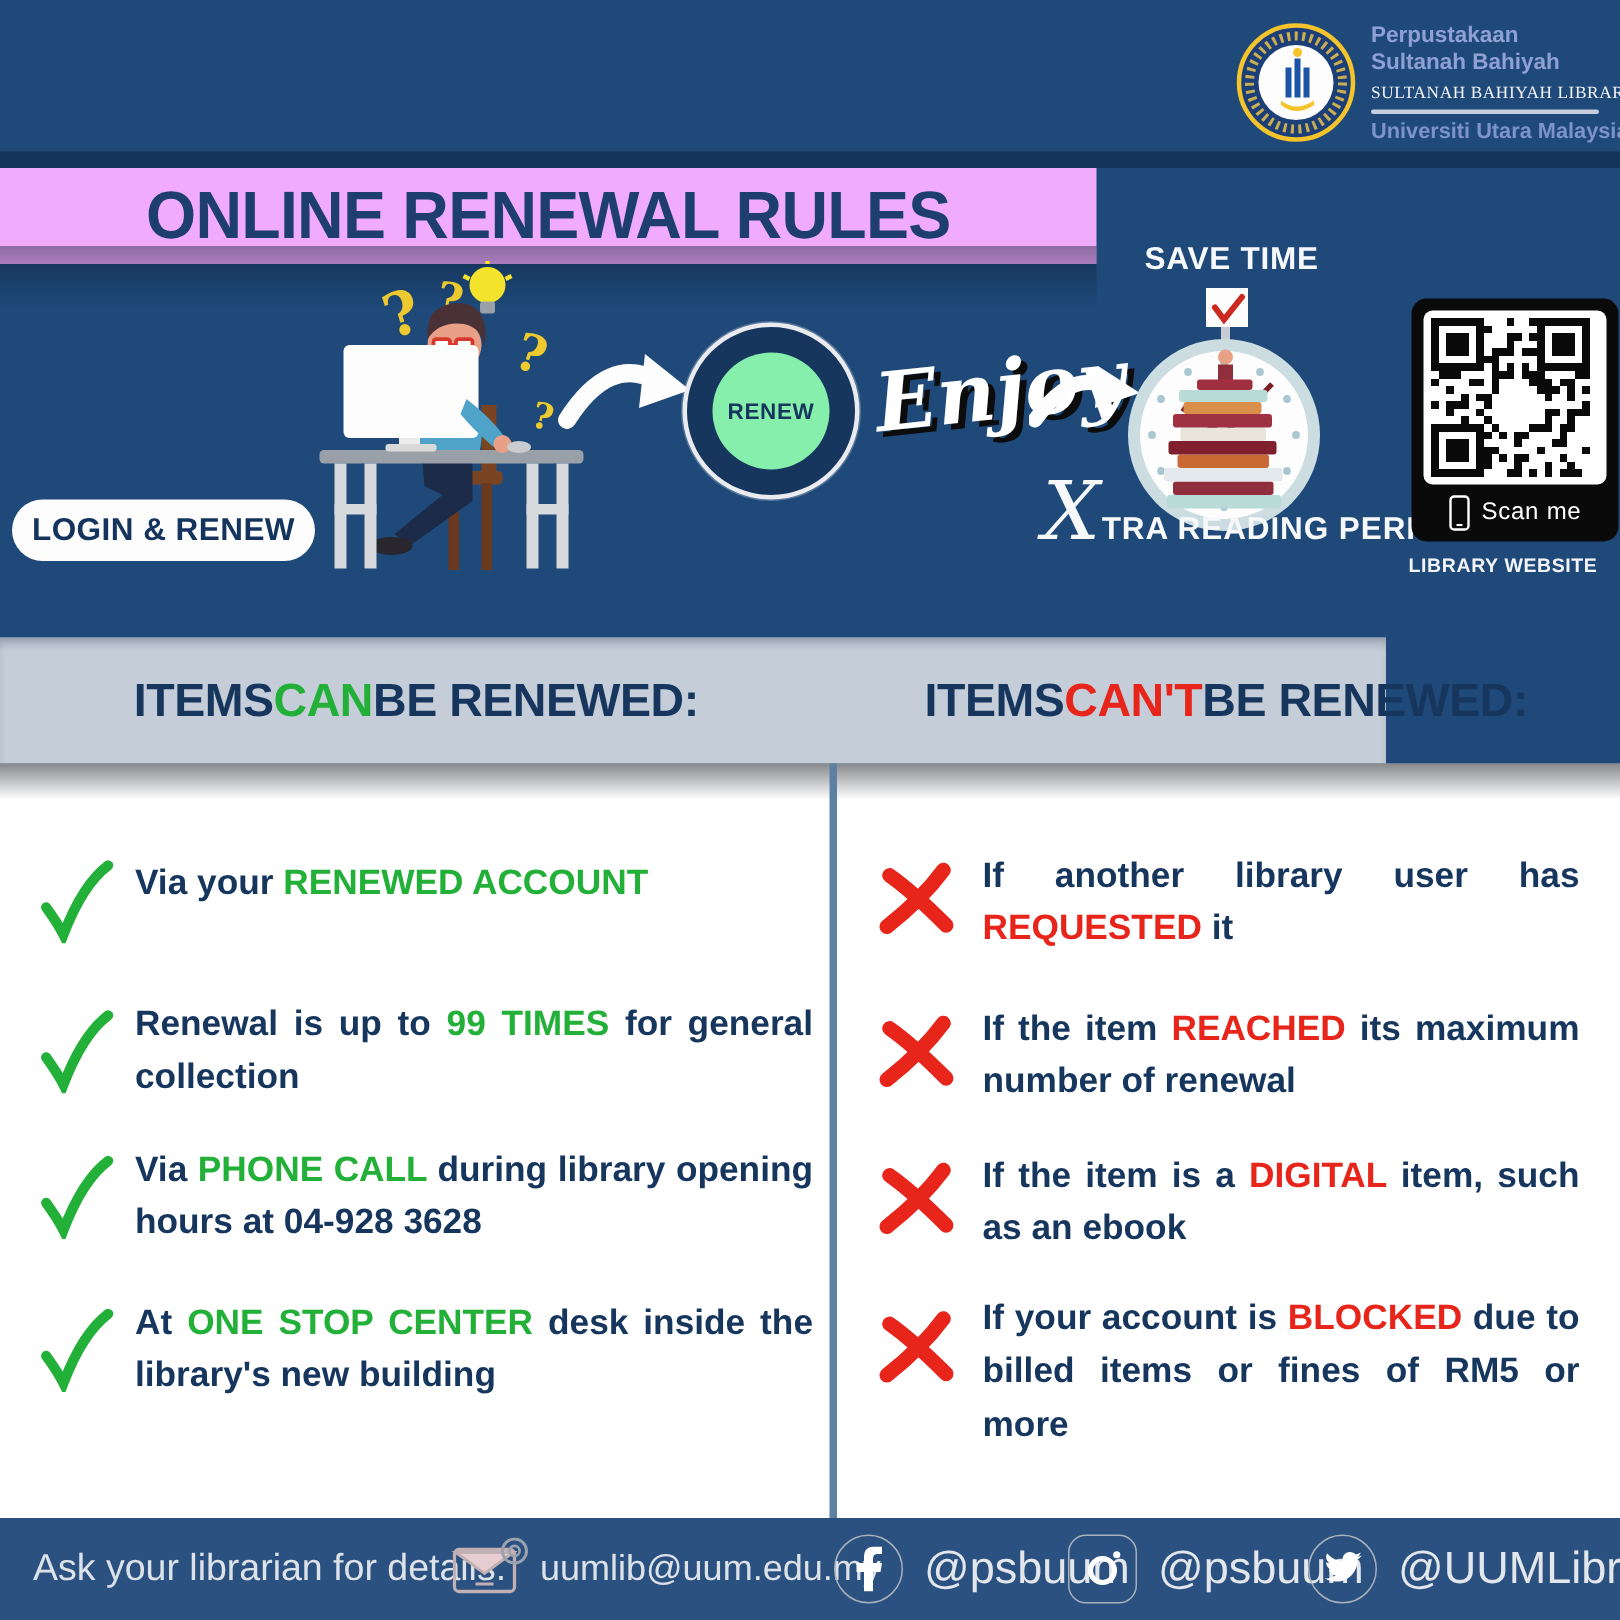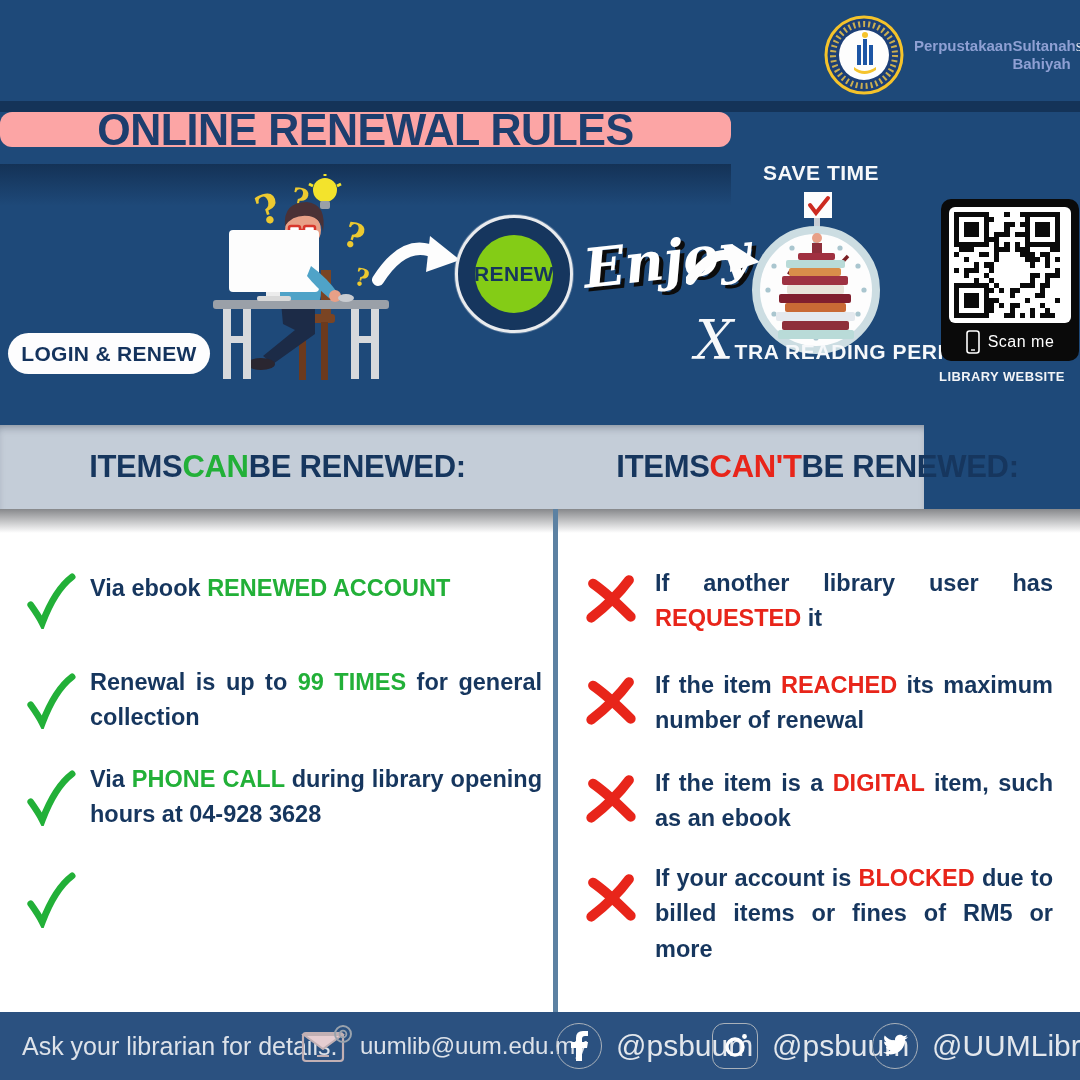--- a/index.html
+++ b/index.html
@@ -4,42 +4,42 @@
 <style>
   html,body{margin:0;padding:0;background:#222;}
   .poster{
     position:relative;width:1080px;height:1080px;overflow:hidden;
     background:#1e4979;font-family:"Liberation Sans",sans-serif;
     -webkit-font-smoothing:antialiased;
   }
   
   .top-shade{position:absolute;left:0;top:101px;width:1080px;height:11px;background:rgba(8,22,44,.42);}
   .logo{position:absolute;right:14px;top:15px;display:flex;align-items:center;gap:10px;}
-  .logo-text{display:flex;flex-direction:row;width:152px;}
+  .logo-text{display:flex;flex-direction:column;width:152px;}
   .logo-l1{color:#8fa0d4;font-weight:bold;font-size:15px;line-height:1.22;}
   .logo-l2{color:#f2f3f7;font-family:"Liberation Serif",serif;font-size:11.5px;letter-spacing:.4px;margin-top:4px;white-space:nowrap;}
   .logo-rule{height:3px;background:#c6cede;margin:5px 0 4px;border-radius:2px;}
   .logo-l3{color:#7d93c9;font-weight:bold;font-size:14.5px;white-space:nowrap;}
   
-  .banner{position:absolute;left:0;top:112px;width:731px;height:35px;background:#fca5a5;
-    display:flex;align-items:center;justify-content:center;border-radius:12px;}
+  .banner{position:absolute;left:0;top:112px;width:731px;height:64px;background:#f0abfc;
+    display:flex;align-items:center;justify-content:center;}
   .banner h1{margin:0;font-size:43px;font-weight:bold;letter-spacing:-.5px;color:#1d3e6e;transform:scaleY(1.04);}
   .banner-shadow{position:absolute;left:0;top:164px;width:731px;height:42px;
     background:linear-gradient(rgba(6,18,38,.42),rgba(6,18,38,0));}
   
   .pill{position:absolute;left:8px;top:333px;width:202px;height:41px;border-radius:22px;background:#fdfdfe;
     display:flex;align-items:center;justify-content:center;color:#14335d;font-weight:bold;font-size:21px;letter-spacing:.3px;}
   .person{position:absolute;left:203px;top:174px;}
   .arrow1{position:absolute;left:372px;top:226px;}
   .arrow2{position:absolute;left:686px;top:240px;}
   .renew-outer{position:absolute;left:455px;top:215px;width:112px;height:112px;border-radius:50%;
     background:#16365e;border:3px solid #e9ebee;display:flex;align-items:center;justify-content:center;
     box-shadow:0 0 0 1px rgba(255,255,255,.25);}
-  .renew-inner{width:78px;height:78px;border-radius:50%;background:#84cc16;display:flex;align-items:center;justify-content:center;
-    color:#16365e;font-weight:bold;font-size:21px;letter-spacing:.4px;}
+  .renew-inner{width:78px;height:78px;border-radius:50%;background:#86efac;display:flex;align-items:center;justify-content:center;
+    color:#16365e;font-weight:bold;font-size:15px;letter-spacing:.4px;}
   .enjoy{position:absolute;left:583px;top:228px;font-family:"DejaVu Serif",serif;font-style:italic;font-weight:bold;
     font-size:54px;color:#fff;text-shadow:4px 4px 0 #0c0c0c;transform:rotate(-6deg);}
   .save-time{position:absolute;left:763px;top:161px;color:#f6f8fa;font-weight:bold;font-size:21px;letter-spacing:.5px;}
   .clock{position:absolute;left:748px;top:190px;}
   .xtra{position:absolute;left:695px;top:314px;color:#f6f8fa;display:flex;align-items:baseline;}
   .xtra .bigx{font-family:"DejaVu Serif",serif;font-style:italic;font-size:54px;line-height:1;font-weight:normal;}
   .xtra .rest{font-weight:bold;font-size:21px;letter-spacing:.6px;margin-left:1px;}
   .qr-card{position:absolute;left:941px;top:199px;width:122px;background:#0a0a0a;border-radius:10px;padding:8px 8px 7px;}
   .qr-white{background:#fff;border-radius:6px;padding:5px;}
   .scan-row{display:flex;align-items:center;justify-content:center;gap:8px;margin-top:7px;}
@@ -371,38 +371,39 @@
   </div>
 
   <div class="sheet">
     <div class="sheet-shade"></div>
     <div class="divider"></div>
 
     <div class="item l" style="top:62px">
       <svg width="52" height="56" style="margin-top:2px">
           <use href="#sym-check"></use>
         </svg>
-      <p><span>Via ebook </span><span class="g">RENEWED ACCOUNT</span><span></span></p>
+      <p><span>Via your </span><span class="g">RENEWED ACCOUNT</span><span></span></p>
     </div>
     <div class="item l just" style="top:156px">
       <svg width="52" height="56" style="margin-top:8px">
           <use href="#sym-check"></use>
         </svg>
       <p><span>Renewal is up to </span><span class="g">99 TIMES</span><span> for general collection</span></p>
     </div>
     <div class="item l just" style="top:253px">
       <svg width="52" height="56" style="margin-top:8px">
           <use href="#sym-check"></use>
         </svg>
       <p><span>Via </span><span class="g">PHONE CALL</span><span> during library opening hours at 04-928 3628</span></p>
     </div>
     <div class="item l just" style="top:355px">
       <svg width="52" height="56" style="margin-top:8px">
           <use href="#sym-check"></use>
         </svg>
+      <p><span>At </span><span class="g">ONE STOP CENTER</span><span> desk inside the library's new building</span></p>
     </div>
 
     <div class="item x just" style="top:57px">
       <svg width="52" height="52" style="margin-top:6px">
           <use href="#sym-cross"></use>
         </svg>
       <p><span>If another library user has </span><span class="r">REQUESTED</span><span> it</span></p>
     </div>
     <div class="item x just" style="top:159px">
       <svg width="52" height="52" style="margin-top:6px">

